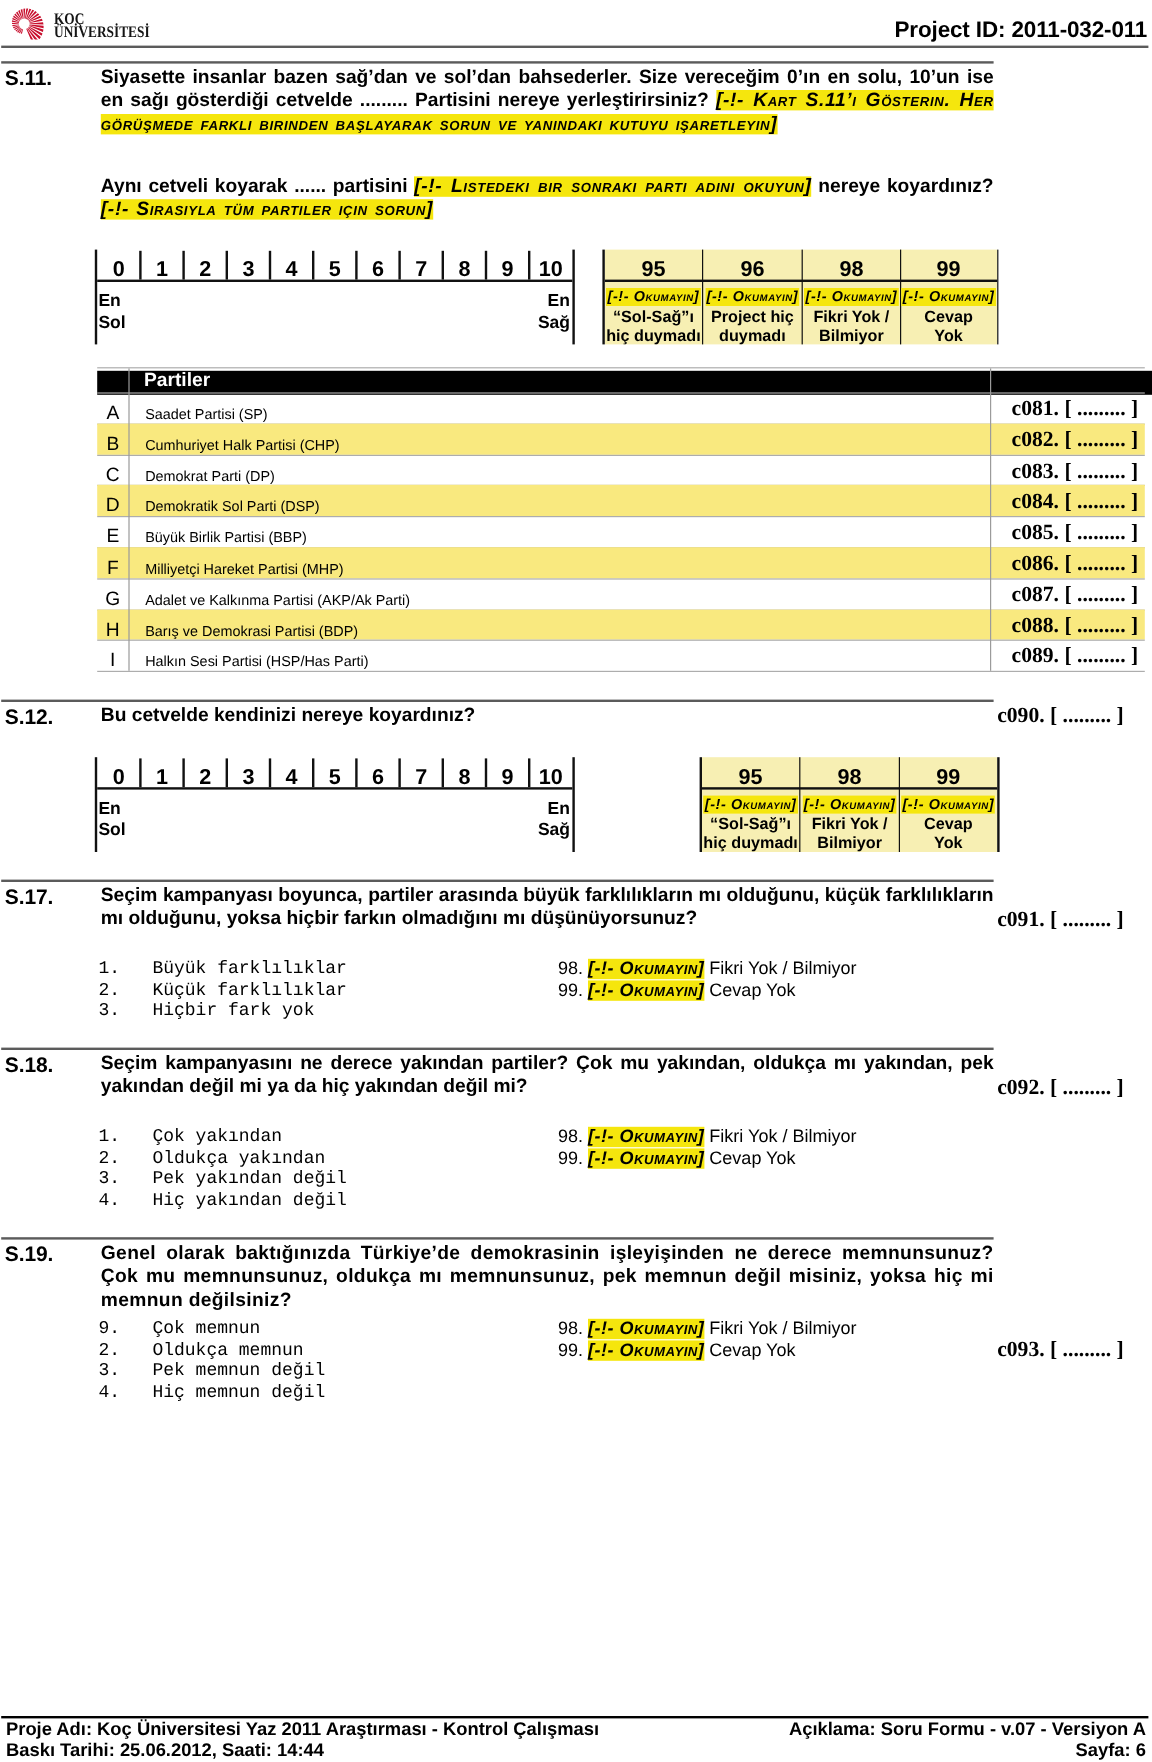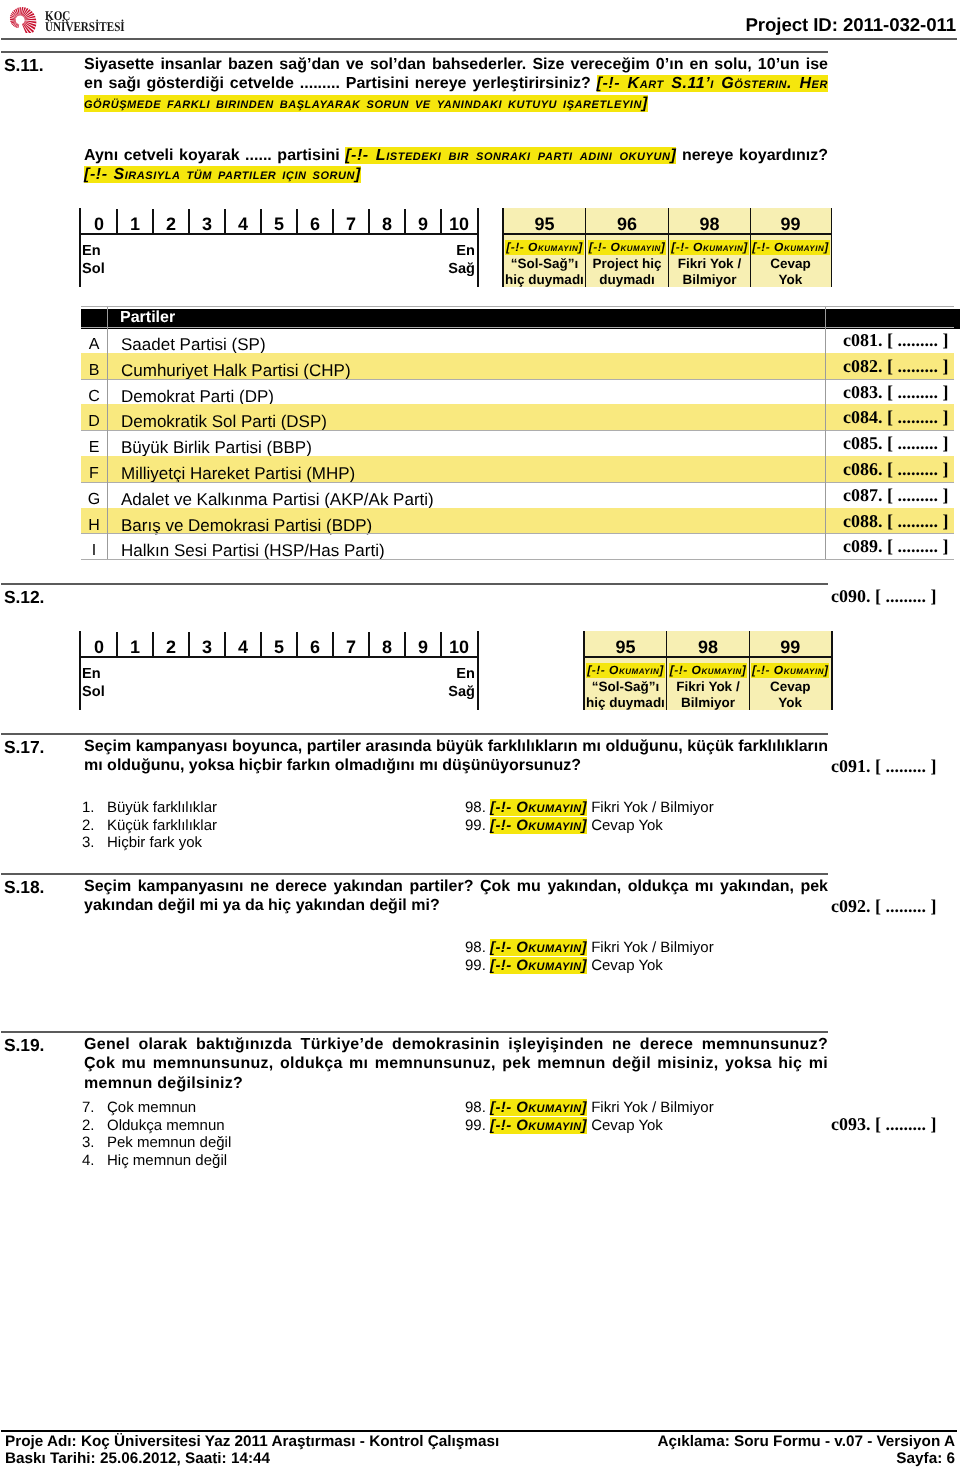--- a/index.html
+++ b/index.html
@@ -58,29 +58,29 @@
 
   
   .ptab { position:absolute; }
   .ptab .ph { position:absolute; left:0; top:1.5px; height:17px; background:#000; }
   .ptab .ph span { position:absolute; left:39px; top:-1px; line-height:19px; color:#fff;
                    font-size:16px; font-weight:bold; }
   .ptab .row { position:absolute; left:0; height:25.8px; }
   .ptab .row .lt { position:absolute; left:0; top:0; width:26px; height:25.8px; line-height:36px;
                    text-align:center; font-size:16px; }
   .ptab .row .nm { position:absolute; left:40px; top:0; height:25.8px; line-height:36px;
-                   font-size:17px; white-space:nowrap; }
+                   font-size:12px; white-space:nowrap; }
   .ptab .row .cd { position:absolute; top:0; height:25.8px; line-height:26.2px; white-space:pre;
                    font-family:"Liberation Serif", serif; font-weight:bold; font-size:18px; }
   .ptab .vs  { position:absolute; width:1px; background:#9b9b9b; }
   .ptab .hz  { position:absolute; height:1px; background:#adadad; }
 
   
   .opt  { position:absolute; font-size:15px; line-height:17.5px; white-space:normal; }
-  .opt > div { white-space:pre; }
+  .opt > div { white-space:pre;font-family:Liberation Mono, monospace; }
   .optr > div { white-space:nowrap; }
   .optr { position:absolute; font-size:15px; line-height:17.5px; white-space:nowrap; }
   .optr .ok { background:#F5E60D; font-style:italic; font-weight:bold; font-variant:small-caps;
               letter-spacing:0.4px; }
 
   
   .rule-foot { position:absolute; left:1px; top:1430px; width:956px; height:2.4px; background:#000; }
   .foot-l { position:absolute; left:5px; top:1433px; font-size:15.3px; font-weight:bold;
             line-height:17.1px; }
   .foot-r { position:absolute; right:5px; top:1433px; font-size:15.3px; font-weight:bold;
@@ -221,20 +221,21 @@
       <div class="lt">I</div>
       <div class="nm">Halkın Sesi Partisi (HSP/Has Parti)</div>
       <div class="cd" style="left:762px">c089. [ ......... ]</div>
     </div>
     <div class="hz" style="left:0;top:252.2px;width:873px"></div>
     <div class="vs" style="left:26px;top:0;height:252.2px"></div>
     <div class="vs" style="left:744px;top:0;height:252.2px"></div>
   </div>
   <div class="rule-q" style="top:583px"></div>
   <div class="qno" style="top:587px">S.12.</div>
+  <div class="qtext last" style="top:587px;width:640px">Bu cetvelde kendinizi nereye koyardınız?</div>
   <div class="code" style="top:586px">c090. [ ......... ]</div>
   <div class="scale" style="left:81px;top:631px;width:396.0px;height:79.0px">
     <div class="nrow" style="width:396.0px">
       <b style="left:0.0px;width:36.0px">0</b>
       <b style="left:36.0px;width:36.0px">1</b>
       <b style="left:72.0px;width:36.0px">2</b>
       <b style="left:108.0px;width:36.0px">3</b>
       <b style="left:144.0px;width:36.0px">4</b>
       <b style="left:180.0px;width:36.0px">5</b>
       <b style="left:216.0px;width:36.0px">6</b>
@@ -291,30 +292,36 @@
     <div>3.   Hiçbir fark yok</div>
   </div>
   <div class="optr" style="left:465px;top:799px">
     <div><span>98.</span> <span class="ok">[-!- Okumayın]</span><span> Fikri Yok / Bilmiyor</span></div>
     <div><span>99.</span> <span class="ok">[-!- Okumayın]</span><span> Cevap Yok</span></div>
   </div>
   <div class="rule-q" style="top:873px"></div>
   <div class="qno" style="top:877px">S.18.</div>
   <div class="qtext" style="top:877px;width:744px;letter-spacing:0px">Seçim kampanyasını ne derece yakından partiler? Çok mu yakından, oldukça mı yakından, pek yakından değil mi ya da hiç yakından değil mi?</div>
   <div class="code" style="top:896px">c092. [ ......... ]</div>
+  <div class="opt" style="left:82px;top:939px">
+    <div>1.   Çok yakından</div>
+    <div>2.   Oldukça yakından</div>
+    <div>3.   Pek yakından değil</div>
+    <div>4.   Hiç yakından değil</div>
+  </div>
   <div class="optr" style="left:465px;top:939px">
     <div><span>98.</span> <span class="ok">[-!- Okumayın]</span><span> Fikri Yok / Bilmiyor</span></div>
     <div><span>99.</span> <span class="ok">[-!- Okumayın]</span><span> Cevap Yok</span></div>
   </div>
   <div class="rule-q" style="top:1031px"></div>
   <div class="qno" style="top:1035px">S.19.</div>
   <div class="qtext" style="top:1035px;width:744px;letter-spacing:0.3px">Genel olarak baktığınızda Türkiye’de demokrasinin işleyişinden ne derece memnunsunuz? Çok mu memnunsunuz, oldukça mı memnunsunuz, pek memnun değil misiniz, yoksa hiç mi memnun değilsiniz?</div>
   <div class="code" style="top:1114px">c093. [ ......... ]</div>
   <div class="opt" style="left:82px;top:1099px">
-    <div>7.   Çok memnun</div>
+    <div>9.   Çok memnun</div>
     <div>2.   Oldukça memnun</div>
     <div>3.   Pek memnun değil</div>
     <div>4.   Hiç memnun değil</div>
   </div>
   <div class="optr" style="left:465px;top:1099px">
     <div><span>98.</span> <span class="ok">[-!- Okumayın]</span><span> Fikri Yok / Bilmiyor</span></div>
     <div><span>99.</span> <span class="ok">[-!- Okumayın]</span><span> Cevap Yok</span></div>
   </div>
   <div class="rule-foot"></div>
   <div class="foot-l">

